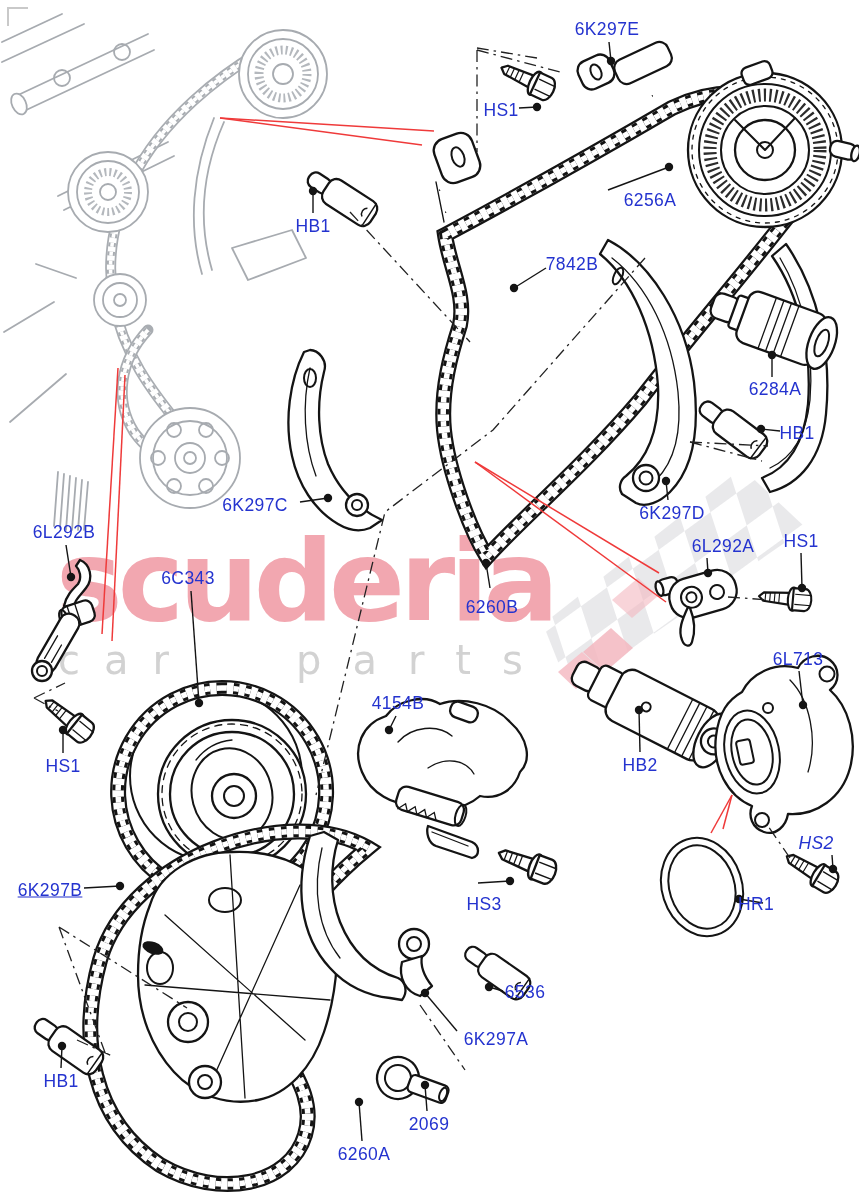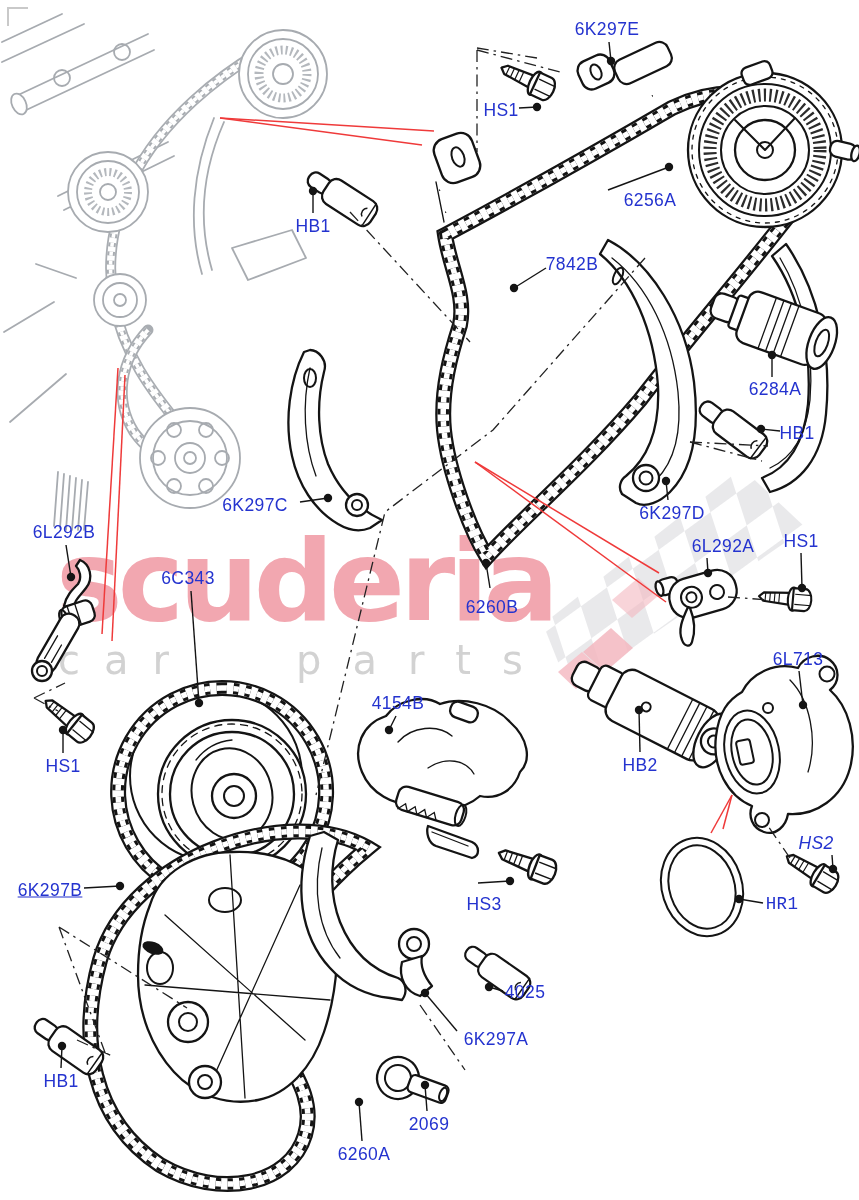--- a/index.html
+++ b/index.html
@@ -406,24 +406,24 @@
       <div class="part-label" style="left: 672px; top: 513px;">6K297D</div>
       <div class="part-label" style="left: 255px; top: 505px;">6K297C</div>
       <div class="part-label" style="left: 64px; top: 532px;">6L292B</div>
       <div class="part-label" style="left: 188px; top: 578px;">6C343</div>
       <div class="part-label" style="left: 492px; top: 607px; text-align: center;">6260B</div>
       <div class="part-label" style="left: 707px; top: 546px; margin-left: 16px;">6L292A</div>
       <div class="part-label" style="left: 801px; top: 541px;">HS1</div>
       <div class="part-label" style="left: 798px; top: 659px;">6L713</div>
       <div class="part-label" style="left: 640px; top: 765px;">HB2</div>
       <div class="part-label" style="left: 816px; top: 843px; font-style: italic;">HS2</div>
-      <div class="part-label" style="left: 782px; top: 904px; font-family: Liberation Mono, monospace;">HR1</div>
+      <div class="part-label" style="left: 756px; top: 904px;">HR1</div>
       <div class="part-label" style="left: 398px; top: 703px;">4154B</div>
       <div class="part-label" style="left: 456px; top: 904px; margin-left: 28px;">HS3</div>
       <div class="part-label" style="left: 50px; top: 890px; text-decoration: underline;">6K297B</div>
       <div class="part-label" style="left: 61px; top: 1081px;">HB1</div>
-      <div class="part-label" style="left: 525px; top: 992px;">4025</div>
+      <div class="part-label" style="left: 525px; top: 992px;">6536</div>
       <div class="part-label" style="left: 496px; top: 1039px;">6K297A</div>
       <div class="part-label" style="left: 429px; top: 1124px;">2069</div>
       <div class="part-label" style="left: 364px; top: 1154px;">6260A</div>
       <div class="part-label" style="left: 63px; top: 766px;">HS1</div>
     </div>
 </div>
 
 </body></html>

